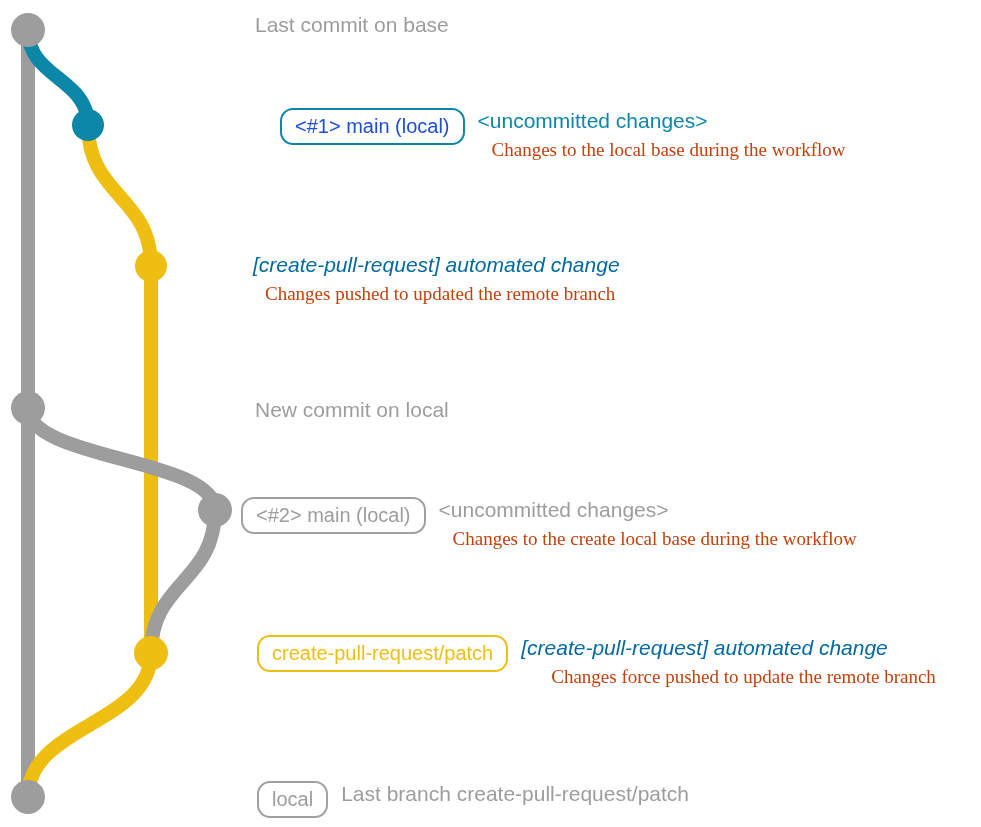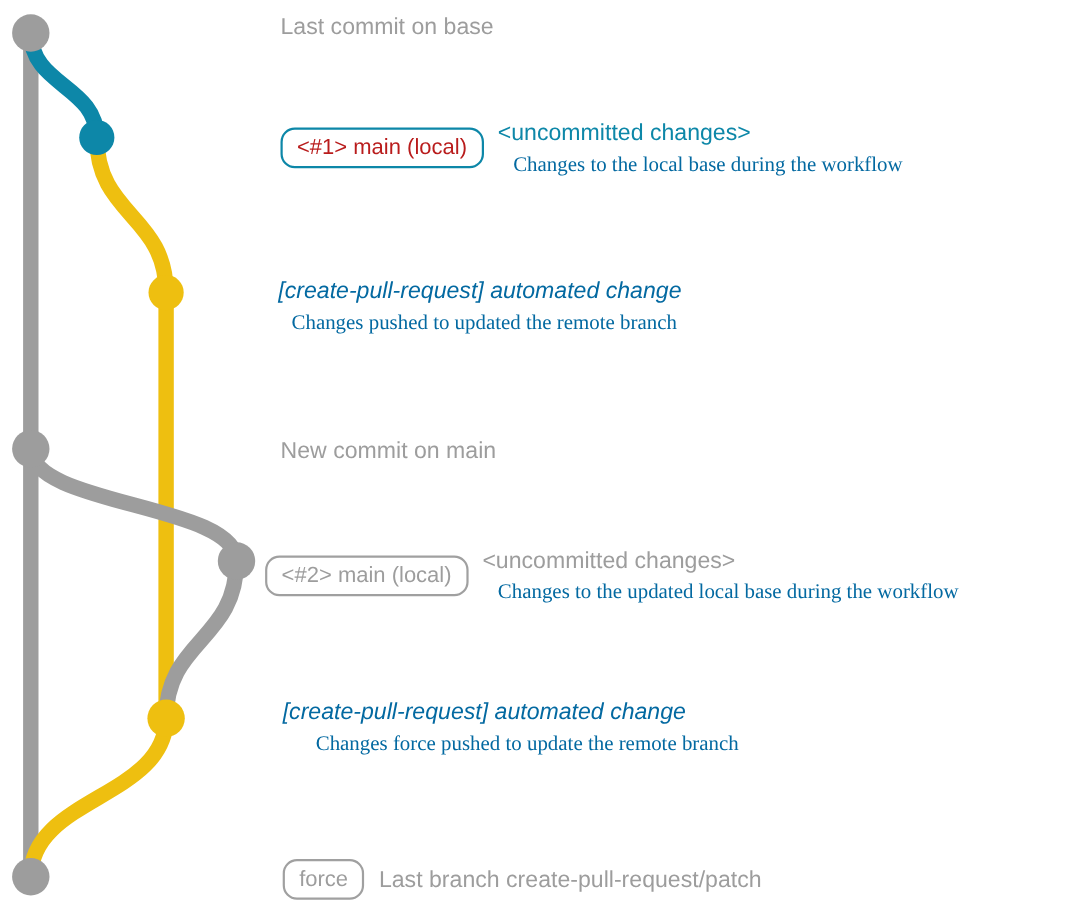--- a/index.html
+++ b/index.html
@@ -17,53 +17,53 @@
   #graph-svg {
     position: absolute;
     left: 0;
     top: 0;
     width: 981px;
     height: 827px;
   }
   .row {
     position: absolute;
     display: flex;
-    align-items: center;
+    align-items: flex-start;
   }
   .label-chip {
     display: inline-block;
     border-radius: 13px;
     border-width: 2px;
     border-style: solid;
     padding: 4px 13px 5px 13px;
     font-size: 20px;
     line-height: 24px;
     font-family: "Liberation Sans", sans-serif;
     white-space: nowrap;
     background: #ffffff;
   }
-  .chip-blue   { border-color: #0d87a8; color: #b91c1c; }
+  .chip-blue   { border-color: #0d87a8; color: #1d4ed8; margin-left: 25px; }
   .chip-gray   { border-color: #a0a0a0; color: #9d9d9d; }
   .chip-yellow { border-color: #eebf10; color: #eebf10; }
 
   .subject {
     font-size: 21px;
     line-height: 26px;
     font-family: "Liberation Sans", sans-serif;
     white-space: nowrap;
   }
   .subj-blue   { color: #0d87a8; }
   .subj-gray   { color: #9d9d9d; }
   .subj-yellow { color: #0369a1; font-style: italic; }
 
   .note {
     font-family: "Liberation Serif", serif;
     font-size: 19px;
     line-height: 23px;
-    color: #0369a1;
+    color: #c2410c;
     white-space: nowrap;
   }
   .block { display: flex; flex-direction: column; }
   .note-indent-a { margin-left: 12px; margin-top: 4px; }
   .note-indent-b { margin-left: 14px; margin-top: 4px; }
   .note-indent-c { margin-left: 30px; margin-top: 4px; }
   .chip-gap { margin-right: 13px; }
 </style>
 </head>
 <body>
@@ -107,37 +107,38 @@
 
 <div class="row" style="left:253px; top:252px;">
   <div class="block">
     <div class="subject subj-yellow">[create-pull-request] automated change</div>
     <div class="note note-indent-a">Changes pushed to updated the remote branch</div>
   </div>
 </div>
 
 <div class="row" style="left:255px; top:397px;">
   <div class="block">
-    <div class="subject subj-gray">New commit on main</div>
+    <div class="subject subj-gray">New commit on local</div>
   </div>
 </div>
 
 <div class="row" style="left:241px; top:497px;">
   <span class="label-chip chip-gray chip-gap">&lt;#2&gt; main (local)</span>
   <div class="block">
     <div class="subject subj-gray">&lt;uncommitted changes&gt;</div>
-    <div class="note note-indent-b">Changes to the updated local base during the workflow</div>
+    <div class="note note-indent-b">Changes to the create local base during the workflow</div>
   </div>
 </div>
 
 <div class="row" style="left:257px; top:635px;">
+  <span class="label-chip chip-yellow chip-gap">create-pull-request/patch</span>
   <div class="block">
     <div class="subject subj-yellow">[create-pull-request] automated change</div>
     <div class="note note-indent-c">Changes force pushed to update the remote branch</div>
   </div>
 </div>
 
 <div class="row" style="left:257px; top:781px;">
-  <span class="label-chip chip-gray chip-gap">force</span>
+  <span class="label-chip chip-gray chip-gap">local</span>
   <div class="block">
     <div class="subject subj-gray">Last branch create-pull-request/patch</div>
   </div>
 </div>
 
 </body></html>

